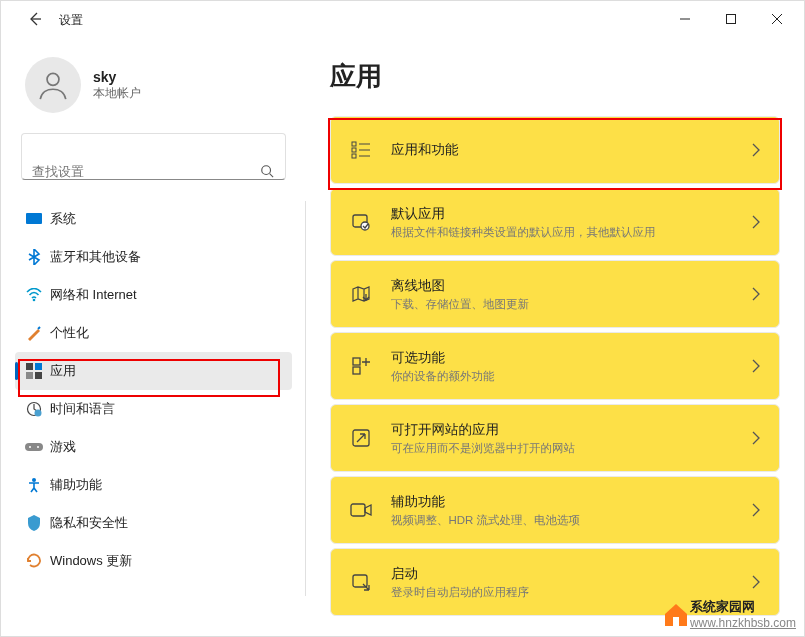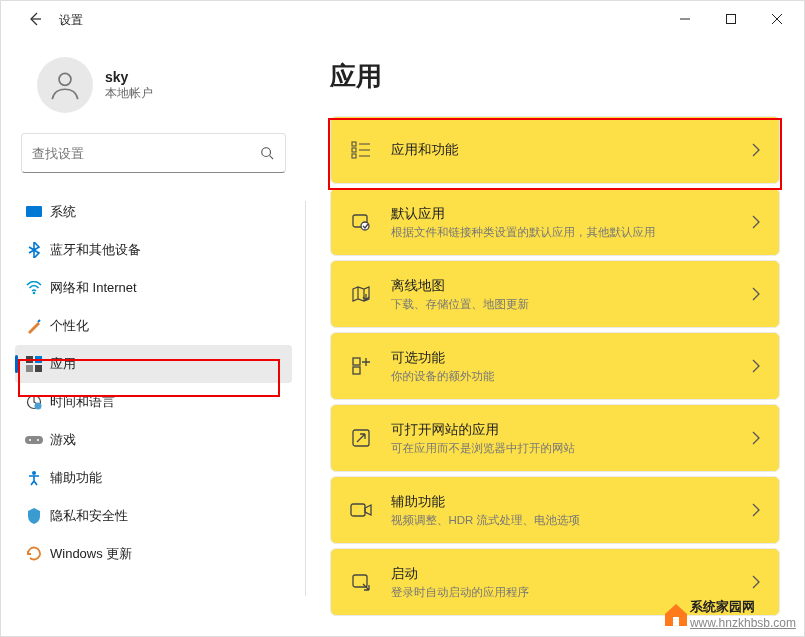--- a/index.html
+++ b/index.html
@@ -5,25 +5,25 @@
 * { margin: 0; padding: 0; box-sizing: border-box; font-family: "Segoe UI", "Microsoft YaHei", sans-serif; }
 body { background: #fff; width: 805px; height: 637px; overflow: hidden; position: relative; border: 1px solid #ddd; }
 .titlebar { height: 36px; display: flex; align-items: center; padding: 0 4px; }
 .titlebar-left { display: flex; align-items: flex-end; gap: 14px; padding-left: 20px; }
 .back-btn { width: 20px; height: 20px; display: flex; align-items: center; justify-content: center; cursor: pointer; }
 .title-text { font-size: 12px; color: #222; }
 .titlebar-right { margin-left: auto; display: flex; }
 .win-btn { width: 46px; height: 32px; display: flex; align-items: center; justify-content: center; cursor: pointer; }
 .content { display: flex; height: calc(100% - 36px); }
 .sidebar { width: 305px; padding: 8px 0 0 0; position: relative; }
-.user-block { display: flex; align-items: center; gap: 12px; padding: 12px 0 20px 36px; }
+.user-block { display: flex; align-items: center; gap: 12px; padding: 12px 0 20px 24px; }
 .avatar { width: 56px; height: 56px; border-radius: 50%; background: #e8e8e8; display: flex; align-items: center; justify-content: center; }
 .user-name { font-size: 14px; font-weight: 600; color: #222; }
 .user-sub { font-size: 12px; color: #666; }
-.search-box { margin: 0 20px 16px 20px; height: 40px; background: #fff; border: 1px solid #e0e0e0; border-bottom: 1px solid #888; border-radius: 4px; display: flex; align-items: center; padding: 0 10px; }
+.search-box { margin: 0 20px 16px 20px; height: 47px; background: #fff; border: 1px solid #e0e0e0; border-bottom: 1px solid #888; border-radius: 4px; display: flex; align-items: flex-end; padding: 0 10px; }
 .search-box input { border: none; outline: none; flex: 1; font-size: 13px; background: transparent; }
 .search-icon { width: 16px; height: 16px; display: flex; align-items: center; justify-content: center; color: #555; }
 .nav-list { padding: 4px 14px 0 14px; }
 .nav-item { display: flex; align-items: center; gap: 7px; height: 38px; padding: 0 10px; border-radius: 4px; cursor: pointer; font-size: 13px; color: #222; position: relative; }
 .nav-item.selected { background: #eaeaea; }
 .nav-item.selected::before { content: ""; position: absolute; left: 0; top: 10px; bottom: 10px; width: 3px; background: #0067c0; border-radius: 2px; }
 .nav-icon { width: 18px; height: 18px; display: flex; align-items: center; justify-content: center; }
 .highlight-red { position: absolute; border: 2px solid #e00; pointer-events: none; }
 .divider-vert { position: absolute; left: 304px; top: 200px; bottom: 40px; width: 1px; background: #e0e0e0; }
 .main { flex: 1; padding: 22px 24px 0 24px; overflow: hidden; position: relative; }

